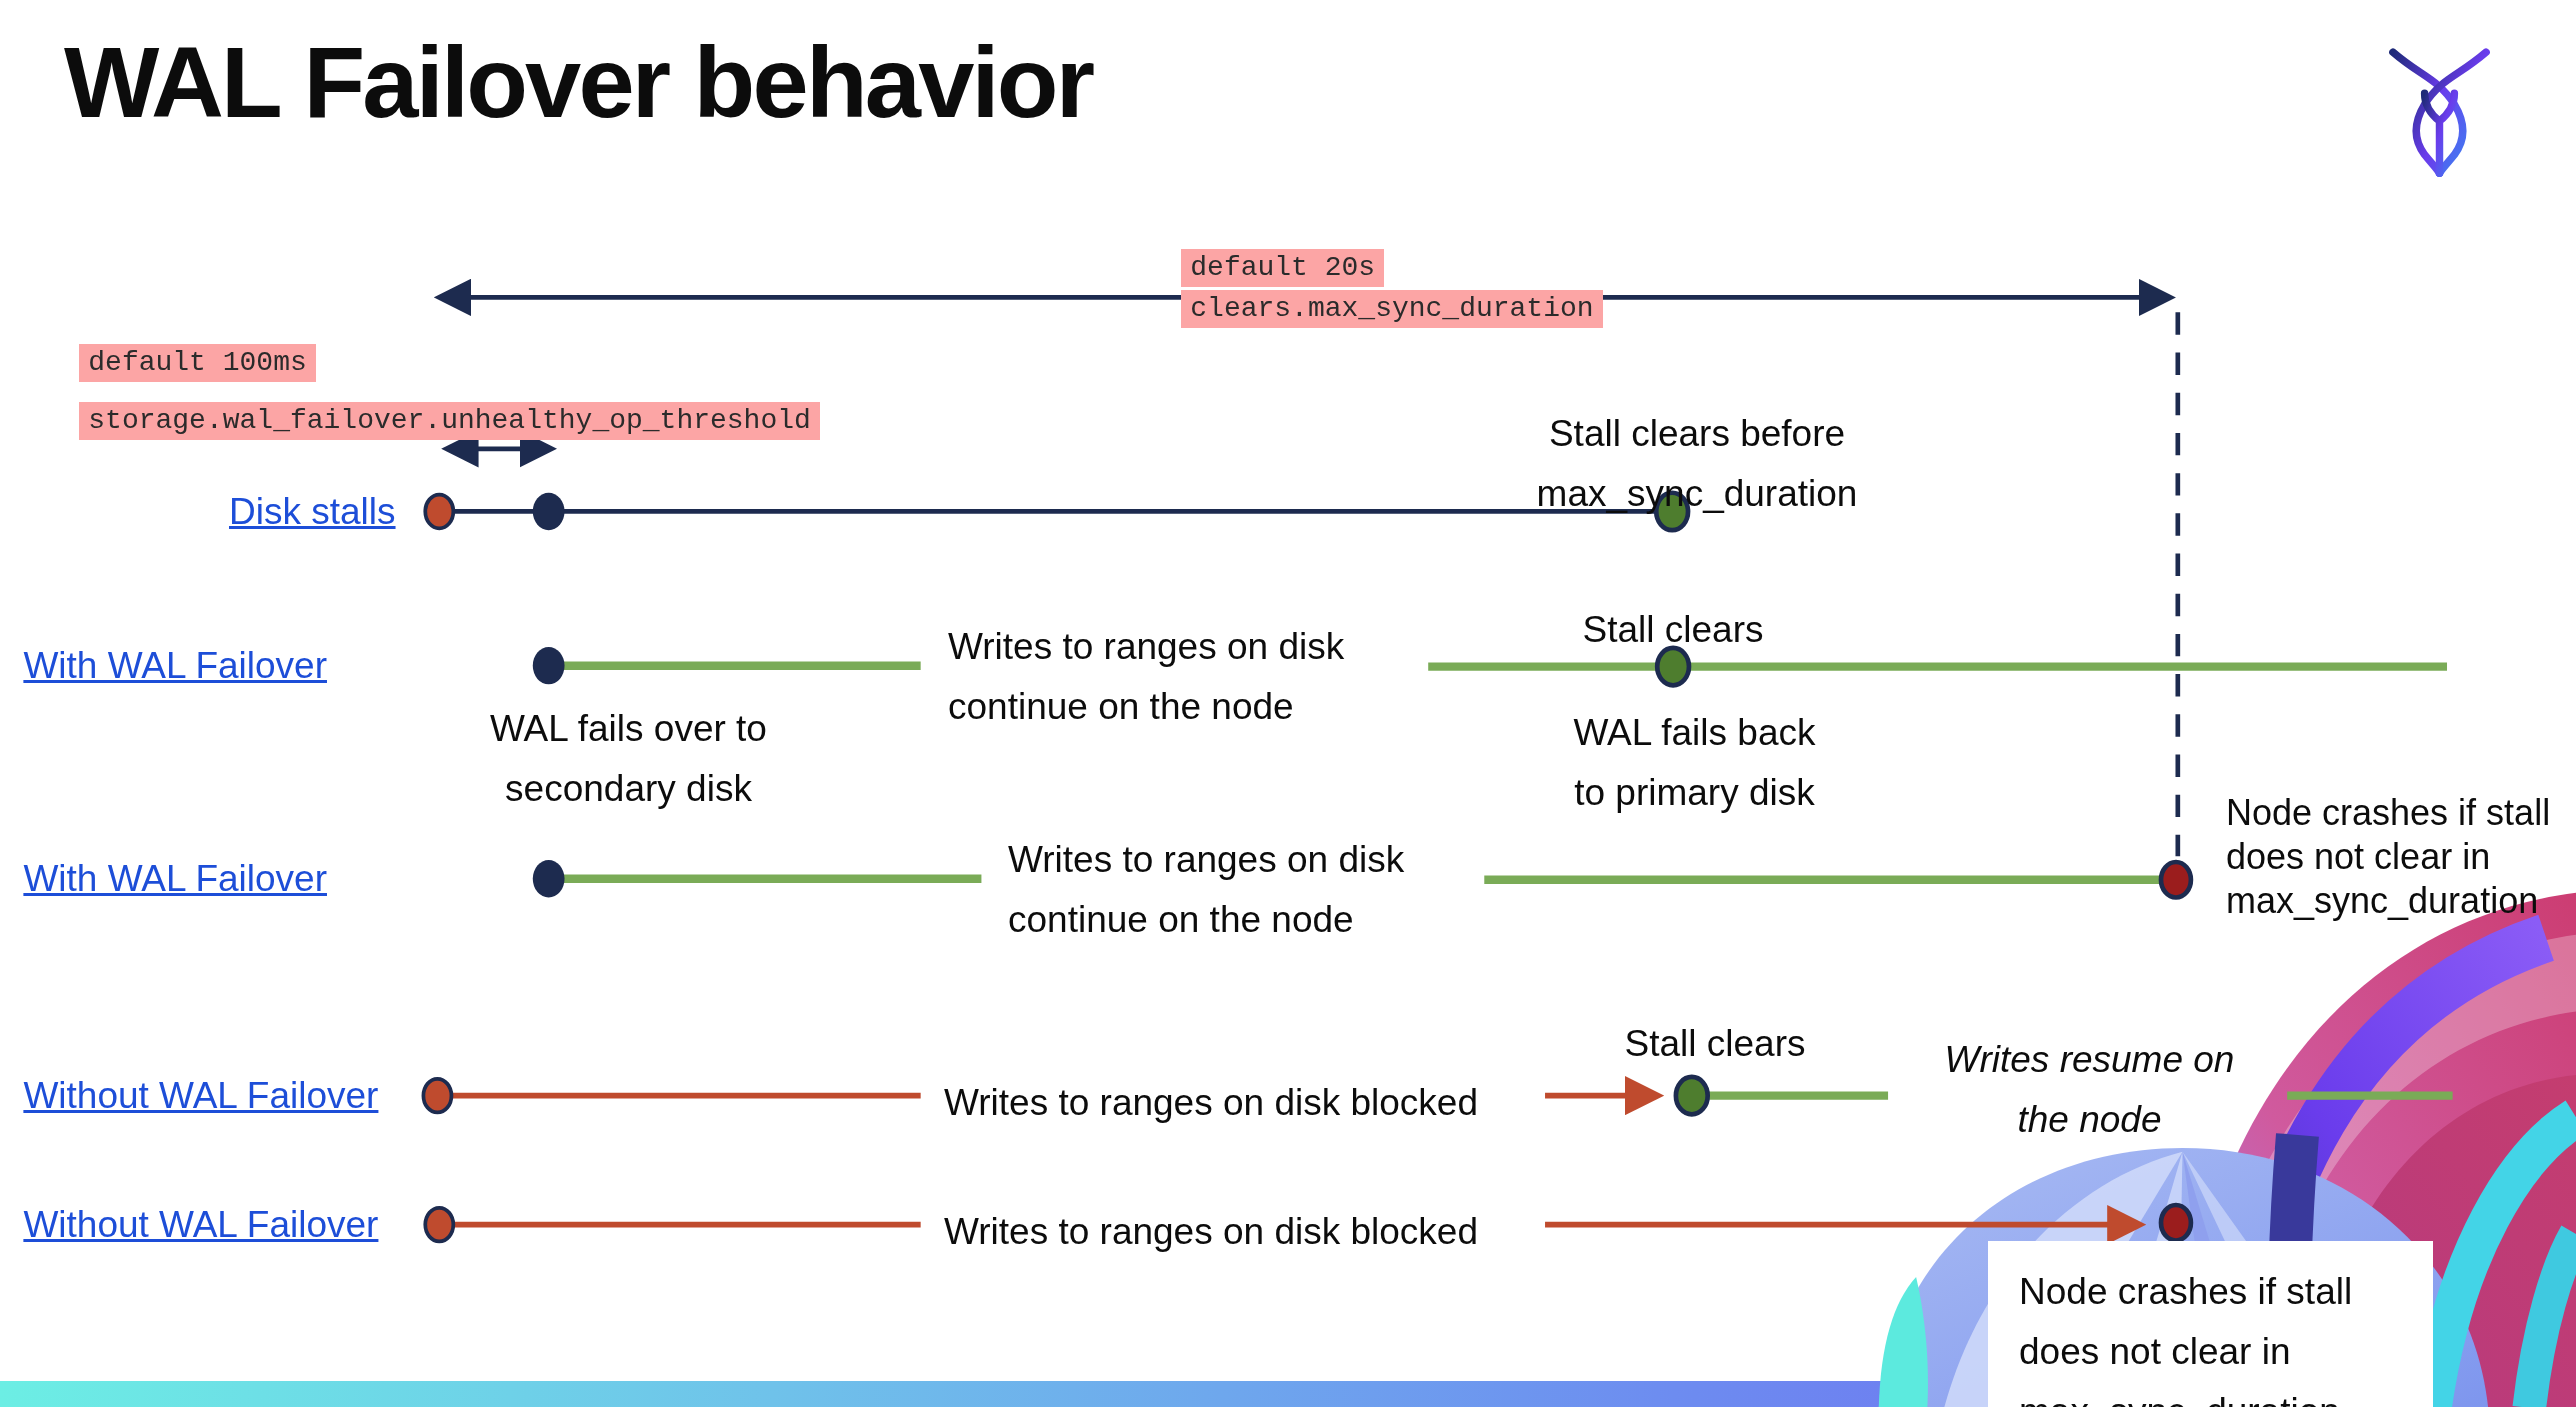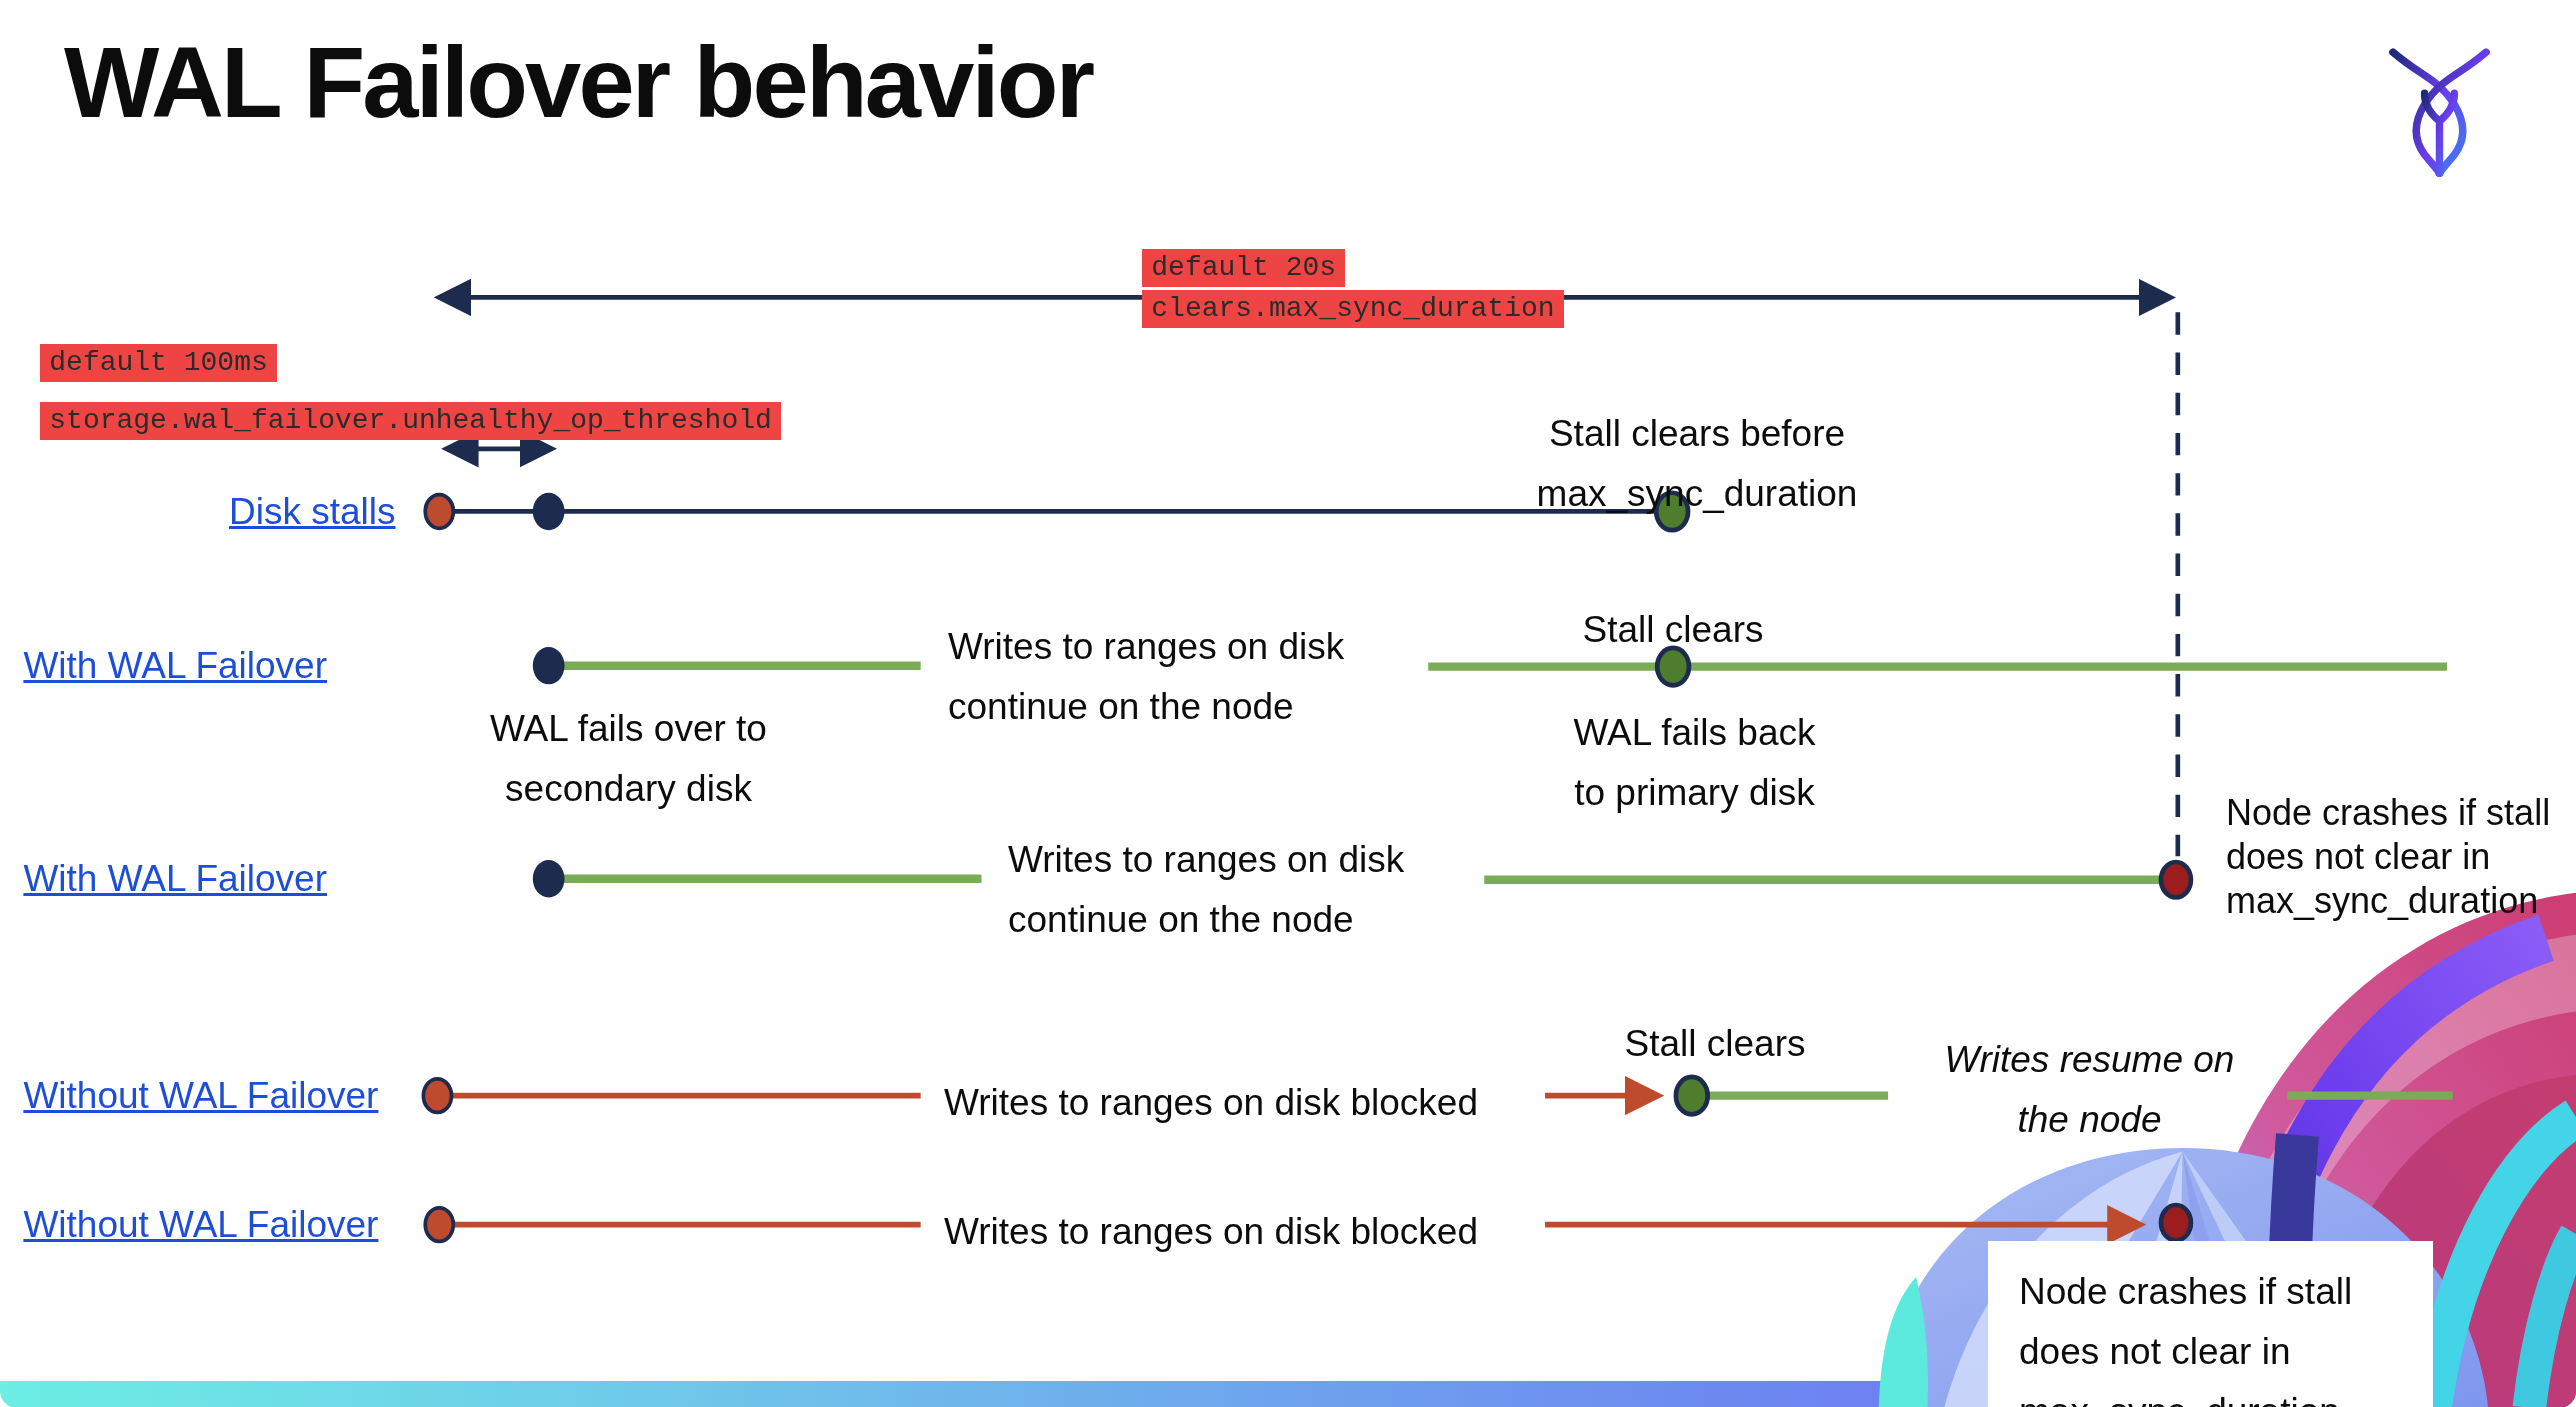--- a/index.html
+++ b/index.html
@@ -3,34 +3,33 @@
 <meta charset="utf-8">
 <style>
   html,body{margin:0;padding:0;background:#ffffff;}
   .slide{
     position:relative;
     width:2576px;height:1408px;
     background:#ffffff;
     overflow:hidden;
     font-family:"Liberation Sans", sans-serif;
     color:#111111;
-    border-radius:17px;
   }
   .abs{position:absolute;}
   .page-title{
     left:64px;top:24px;
     font-size:101px;font-weight:800;letter-spacing:-2.8px;
     color:#0c0c0c;line-height:1.15;
   }
   .code-label{
     display:flex;flex-direction:column;align-items:flex-start;gap:3.7px;
     font-family:"Liberation Mono","DejaVu Sans Mono",monospace;
     font-size:28px;color:#2b2b2b;line-height:36px;
   }
-  .code-label span{background:#ef4444;padding:0.9px 9.3px;display:inline-block;}
+  .code-label span{background:#fca5a5;padding:0.9px 9.3px;display:inline-block;margin-left:39px;}
   .row-label{font-size:37px;line-height:45px;color:#1d4ed8;white-space:nowrap;text-decoration:underline;}
   .note{font-size:37px;line-height:60px;color:#0c0c0c;white-space:pre-line;}
   .note.center{text-align:center;}
   .svg-layer{position:absolute;left:0;top:0;width:2576px;height:1408px;}
   .bottom-bar{
     left:0;top:1381px;width:2576px;height:26px;
     background:linear-gradient(90deg,#6ceee4 0%,#6fc2ea 30%,#6d8cf0 65%,#6e5ff2 100%);
   }
   .crash-box{
     left:1988px;top:1241px;width:445px;height:166px;

